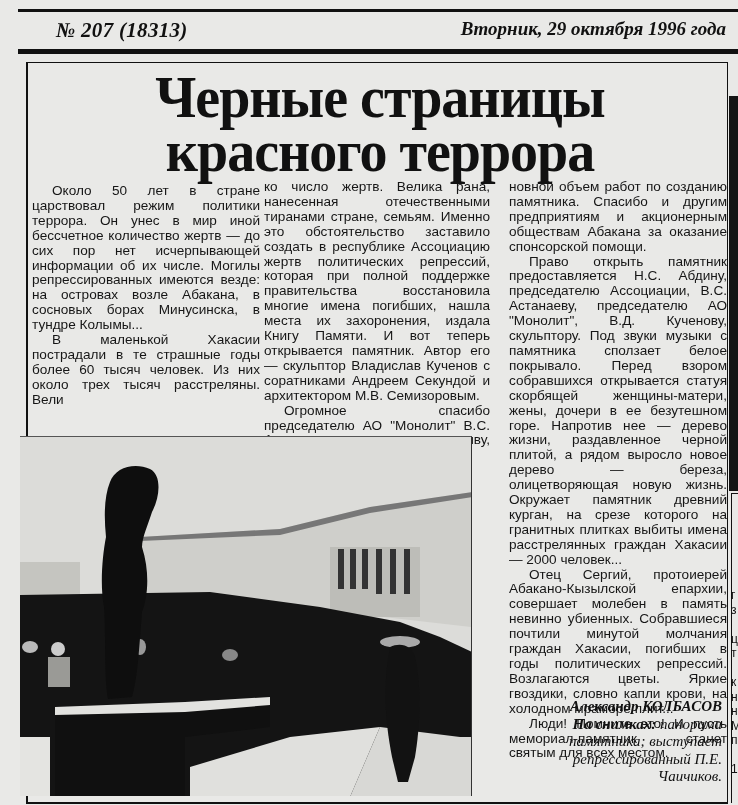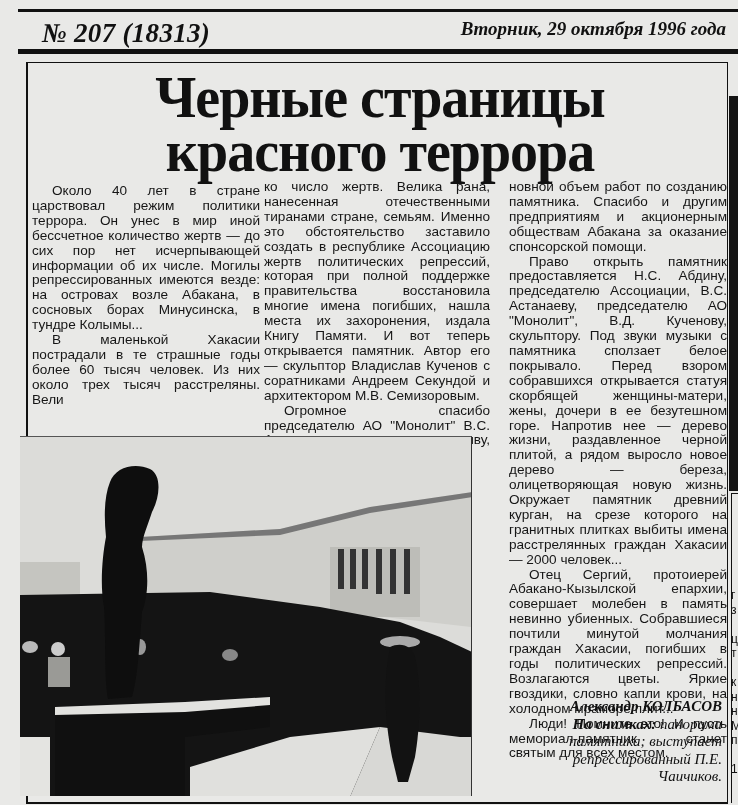--- a/index.html
+++ b/index.html
@@ -6,23 +6,23 @@
   html, body { width: 738px; height: 805px; overflow: hidden; }
   body {
     background: #e9e9e7;
     position: relative;
     font-family: "Liberation Sans", sans-serif;
     color: #111;
   }
   .rule-top { position: absolute; left: 18px; right: 0; top: 9px; height: 3px; background: #111; }
   .rule-bot { position: absolute; left: 18px; right: 0; top: 49px; height: 5px; background: #111; }
   .masthead-num {
-    position: absolute; left: 42px; top: 18px;
+    position: absolute; left: 56px; top: 18px;
     font-family: "Liberation Serif", serif; font-style: italic; font-weight: bold;
-    font-size: 27px; letter-spacing: 0.3px;
+    font-size: 21px; letter-spacing: 0.3px;
   }
   .masthead-date {
     position: absolute; right: 12px; top: 18px;
     font-family: "Liberation Serif", serif; font-style: italic; font-weight: bold;
     font-size: 19px;
     text-align: right;
   }
   .frame {
     position: absolute; left: 26px; top: 62px; width: 702px; height: 742px;
     border-left: 2px solid #111; border-top: 1px solid #111; border-bottom: 2px solid #111;
@@ -83,21 +83,21 @@
 <div class="rule-bot"></div>
 
 <div class="frame"></div>
 
 <h1 class="headline">
   <span>Черные страницы</span><br>
   <span>красного террора</span>
 </h1>
 
 <div class="col c1">
-  <p>Около 40 лет в стране царствовал режим политики террора. Он унес в мир иной бессчетное количество жертв — до сих пор нет исчерпывающей информации об их числе. Могилы репрессированных имеются везде: на островах возле Абакана, в сосновых борах Минусинска, в тундре Колымы...</p>
+  <p>Около 50 лет в стране царствовал режим политики террора. Он унес в мир иной бессчетное количество жертв — до сих пор нет исчерпывающей информации об их числе. Могилы репрессированных имеются везде: на островах возле Абакана, в сосновых борах Минусинска, в тундре Колымы...</p>
   <p>В маленькой Хакасии пострадали в те страшные годы более 60 тысяч человек. Из них около трех тысяч расстреляны. Вели</p>
 </div>
 
 <div class="col c2">
   <p style="text-indent:0">ко число жертв. Велика рана, нанесенная отечественными тиранами стране, семьям. Именно это обстоятельство заставило создать в республике Ассоциацию жертв политических репрессий, которая при полной поддержке правительства восстановила многие имена погибших, нашла места их захоронения, издала Книгу Памяти. И вот теперь открывается памятник. Автор его — скульптор Владислав Кученов с соратниками Андреем Секундой и архитектором М.В. Семизоровым.</p>
   <p>Огромное спасибо председателю АО "Монолит" В.С. Астанаеву и его коллективу, выполнившему ос-</p>
 </div>
 
 <div class="col c3">
   <p style="text-indent:0">новной объем работ по созданию памятника. Спасибо и другим предприятиям и акционерным обществам Абакана за оказание спонсорской помощи.</p>

